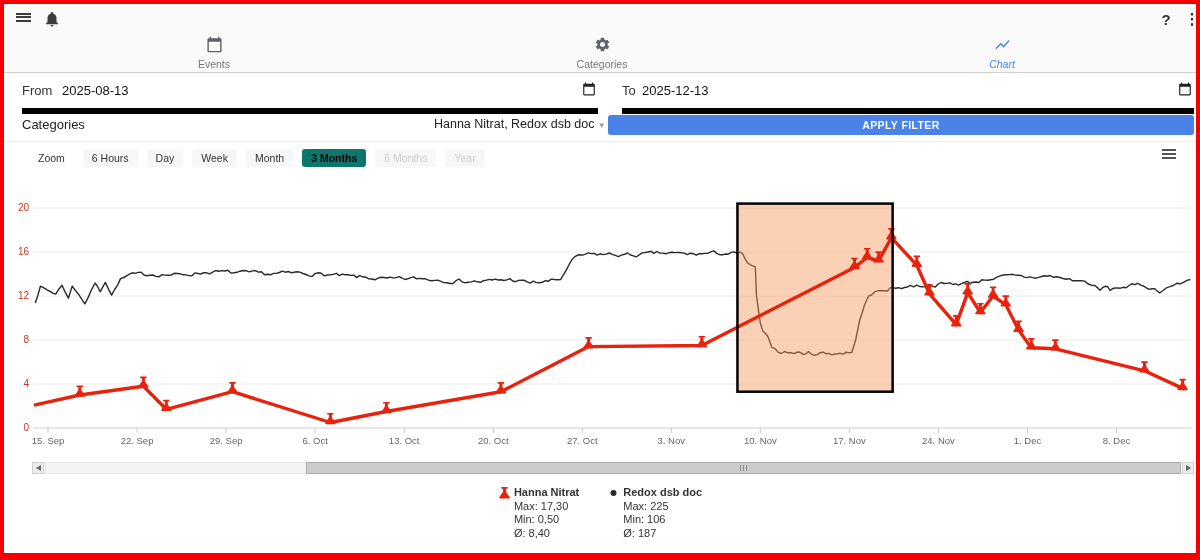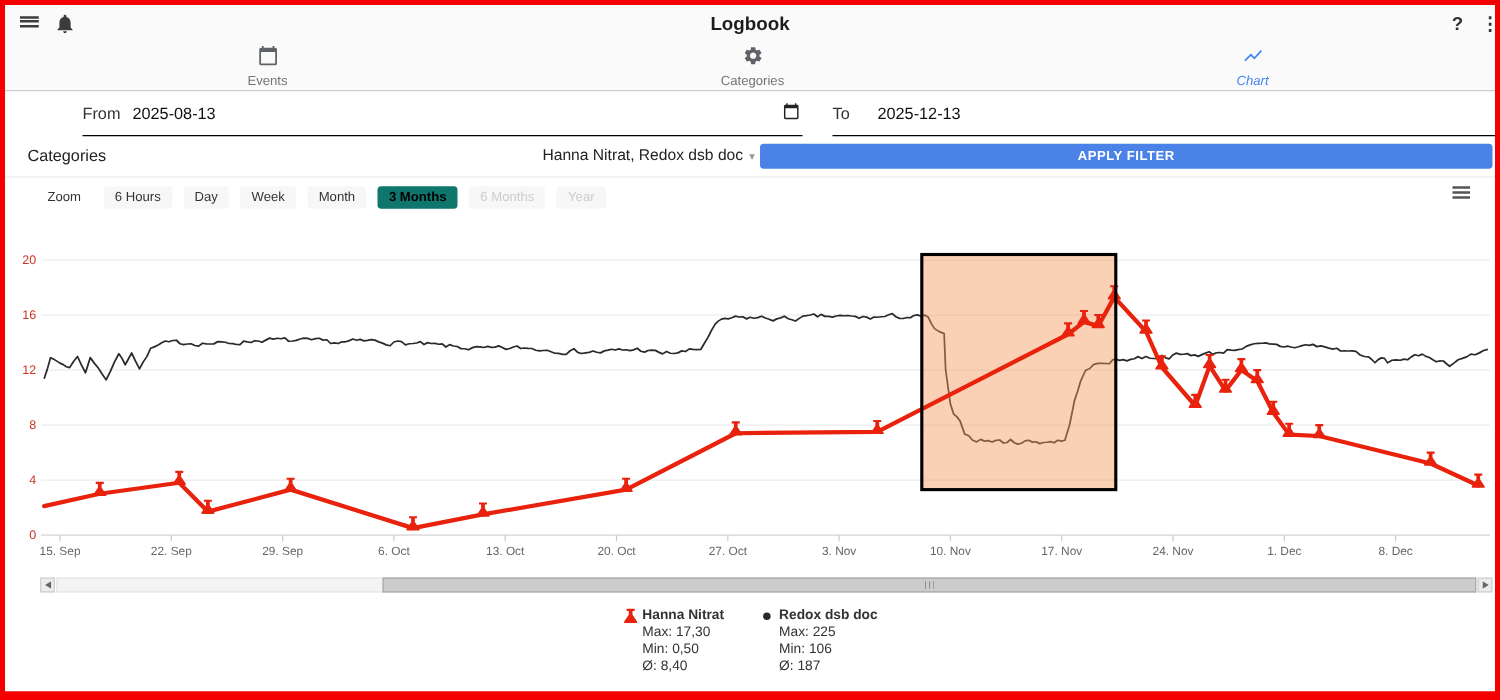--- a/index.html
+++ b/index.html
@@ -13,21 +13,21 @@
   .hamburger span{display:block;width:15px;height:2px;background:#3c3c3c;margin:1.5px 0;}
   .hamburger{display:block;padding-top:2px;}
   .tb-title{position:absolute;left:0;top:7px;width:1192px;text-align:center;font-size:15px;font-weight:bold;color:#1c1c1c;}
   .glyph{font-size:15px;color:#333;font-weight:bold;}
   
   .tab{position:absolute;top:32px;width:140px;text-align:center;cursor:pointer;}
   .tab .tab-label{display:block;font-size:10.5px;color:#757575;margin-top:1px;}
   .tab svg{display:inline-block;}
   .tab.active .tab-label{color:#4285f4;font-style:italic;}
   
-  .date-field{position:absolute;top:70px;height:34px;border-bottom:1px solid #000000;font-size:13px;color:#222;cursor:text;margin-left:44px;}
+  .date-field{position:absolute;top:70px;height:34px;border-bottom:6px solid #000000;font-size:13px;color:#222;cursor:text;}
   .date-field .lbl{position:absolute;left:0;top:9px;color:#333;}
   .date-field .val{position:absolute;top:9px;color:#111;}
   .date-field .cal{position:absolute;top:8px;}
   .cat-label{position:absolute;left:18px;top:113px;font-size:13px;color:#222;}
   .cat-select{position:absolute;top:113px;left:300px;width:300px;text-align:right;font-size:12.5px;color:#222;cursor:pointer;}
   .cat-select .caret{color:#999;font-size:9px;margin-left:5px;}
   .apply-btn{position:absolute;left:604px;top:111px;width:586px;height:20px;background:#4a82e8;border:none;border-radius:3px;
              color:#fff;font-size:10.5px;font-weight:bold;letter-spacing:.4px;cursor:pointer;font-family:Liberation Sans, sans-serif;}
   
   .zoom-row{position:absolute;left:0;top:137px;width:1192px;height:31px;border-top:1px solid #ededed;}
@@ -66,21 +66,20 @@
       <div class="icon-btn hamburger" style="left:12px">
           <span></span>
           <span></span>
           <span></span>
         </div>
       <div class="icon-btn" style="left:38px">
         <svg width="18" height="18" viewBox="0 0 24 24">
             <path fill="#3c3c3c" d="M12 22c1.1 0 2-.9 2-2h-4c0 1.1.9 2 2 2zm6-6v-5c0-3.07-1.64-5.64-4.5-6.32V4c0-.83-.67-1.5-1.5-1.5s-1.5.67-1.5 1.5v.68C7.63 5.36 6 7.92 6 11v5l-2 2v1h16v-1l-2-2z"></path>
           </svg>
       </div>
-      <div class="tb-title">Logbook</div>
       <div class="icon-btn" style="left:1152px">
           <span class="glyph">?</span>
         </div>
       <div class="icon-btn" style="left:1178px">
           <span class="glyph">⋮</span>
         </div>
     </div>
 
     <div class="tab" style="left:140px">
       <span>
@@ -112,21 +111,21 @@
     <span class="lbl">From</span>
     <span class="val" style="left:40px">2025-08-13</span>
     <span class="cal" style="right:2px">
       <svg width="14" height="14" viewBox="0 0 24 24">
           <path fill="#222" d="M20 3h-1V1h-2v2H7V1H5v2H4c-1.1 0-2 .9-2 2v16c0 1.1.9 2 2 2h16c1.1 0 2-.9 2-2V5c0-1.1-.9-2-2-2zm0 18H4V8h16v13z"></path>
         </svg>
     </span>
   </div>
   <div class="date-field" style="left:618px;width:572px">
     <span class="lbl">To</span>
-    <span class="val" style="left:36px">2025-12-13</span>
+    <span class="val" style="left:20px">2025-12-13</span>
     <span class="cal" style="right:2px">
       <svg width="14" height="14" viewBox="0 0 24 24">
           <path fill="#222" d="M20 3h-1V1h-2v2H7V1H5v2H4c-1.1 0-2 .9-2 2v16c0 1.1.9 2 2 2h16c1.1 0 2-.9 2-2V5c0-1.1-.9-2-2-2zm0 18H4V8h16v13z"></path>
         </svg>
     </span>
   </div>
 
   <span class="cat-label">Categories</span>
   <div class="cat-select">
     <span>Hanna Nitrat, Redox dsb doc</span><span class="caret">▾</span>

